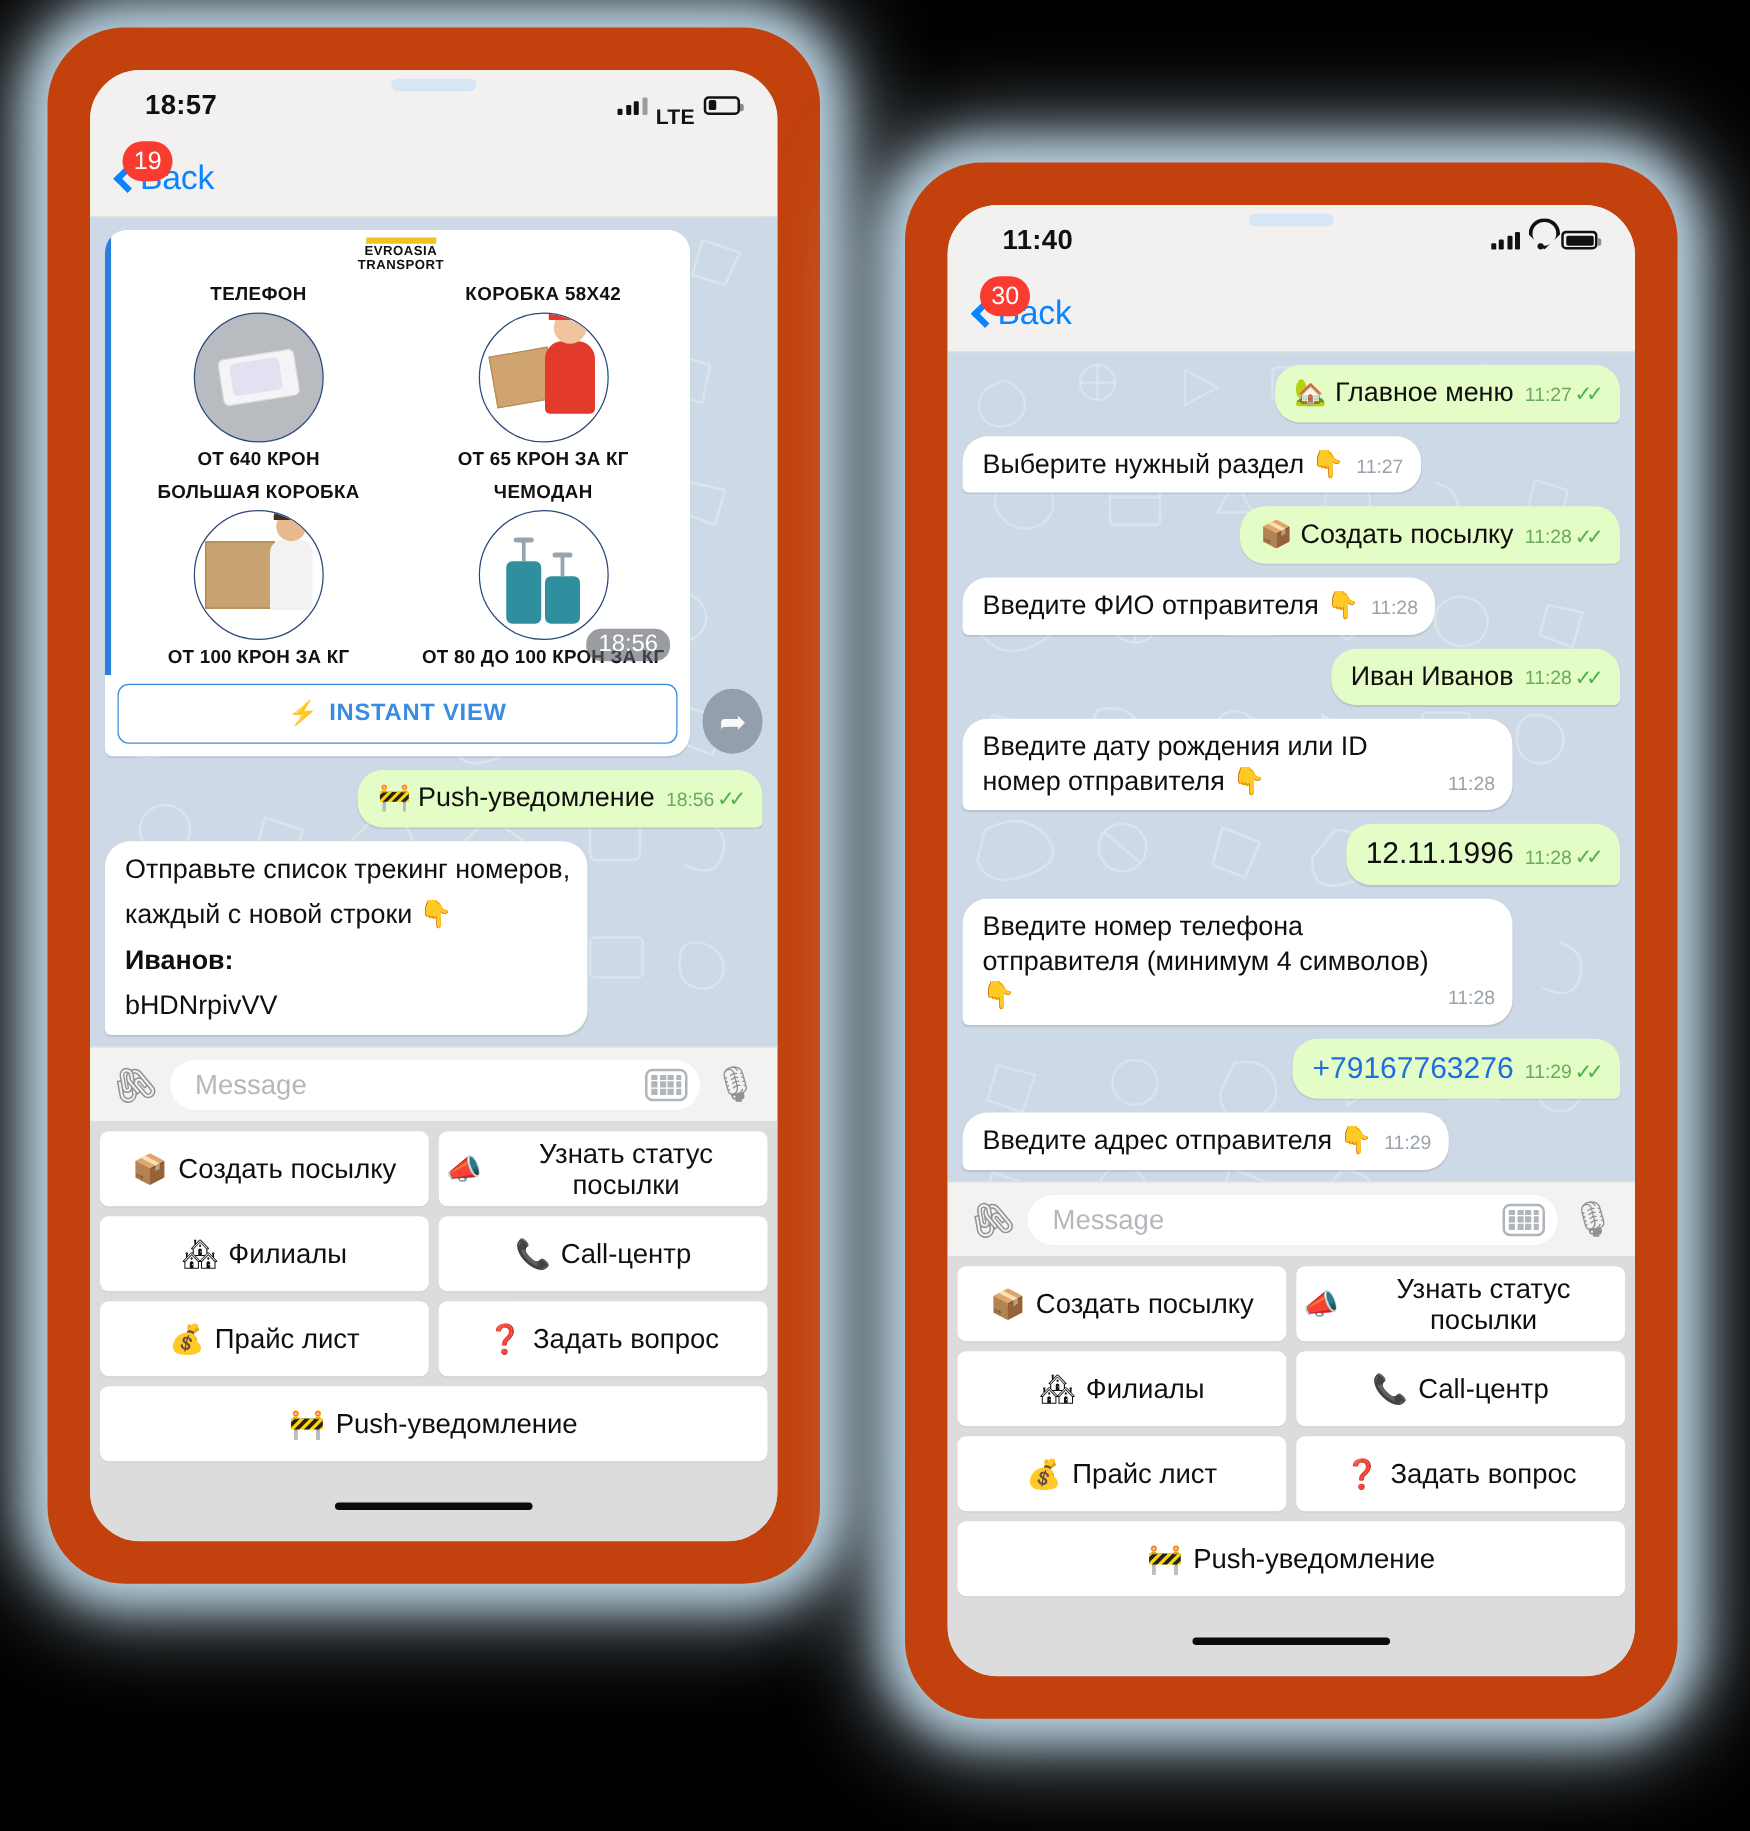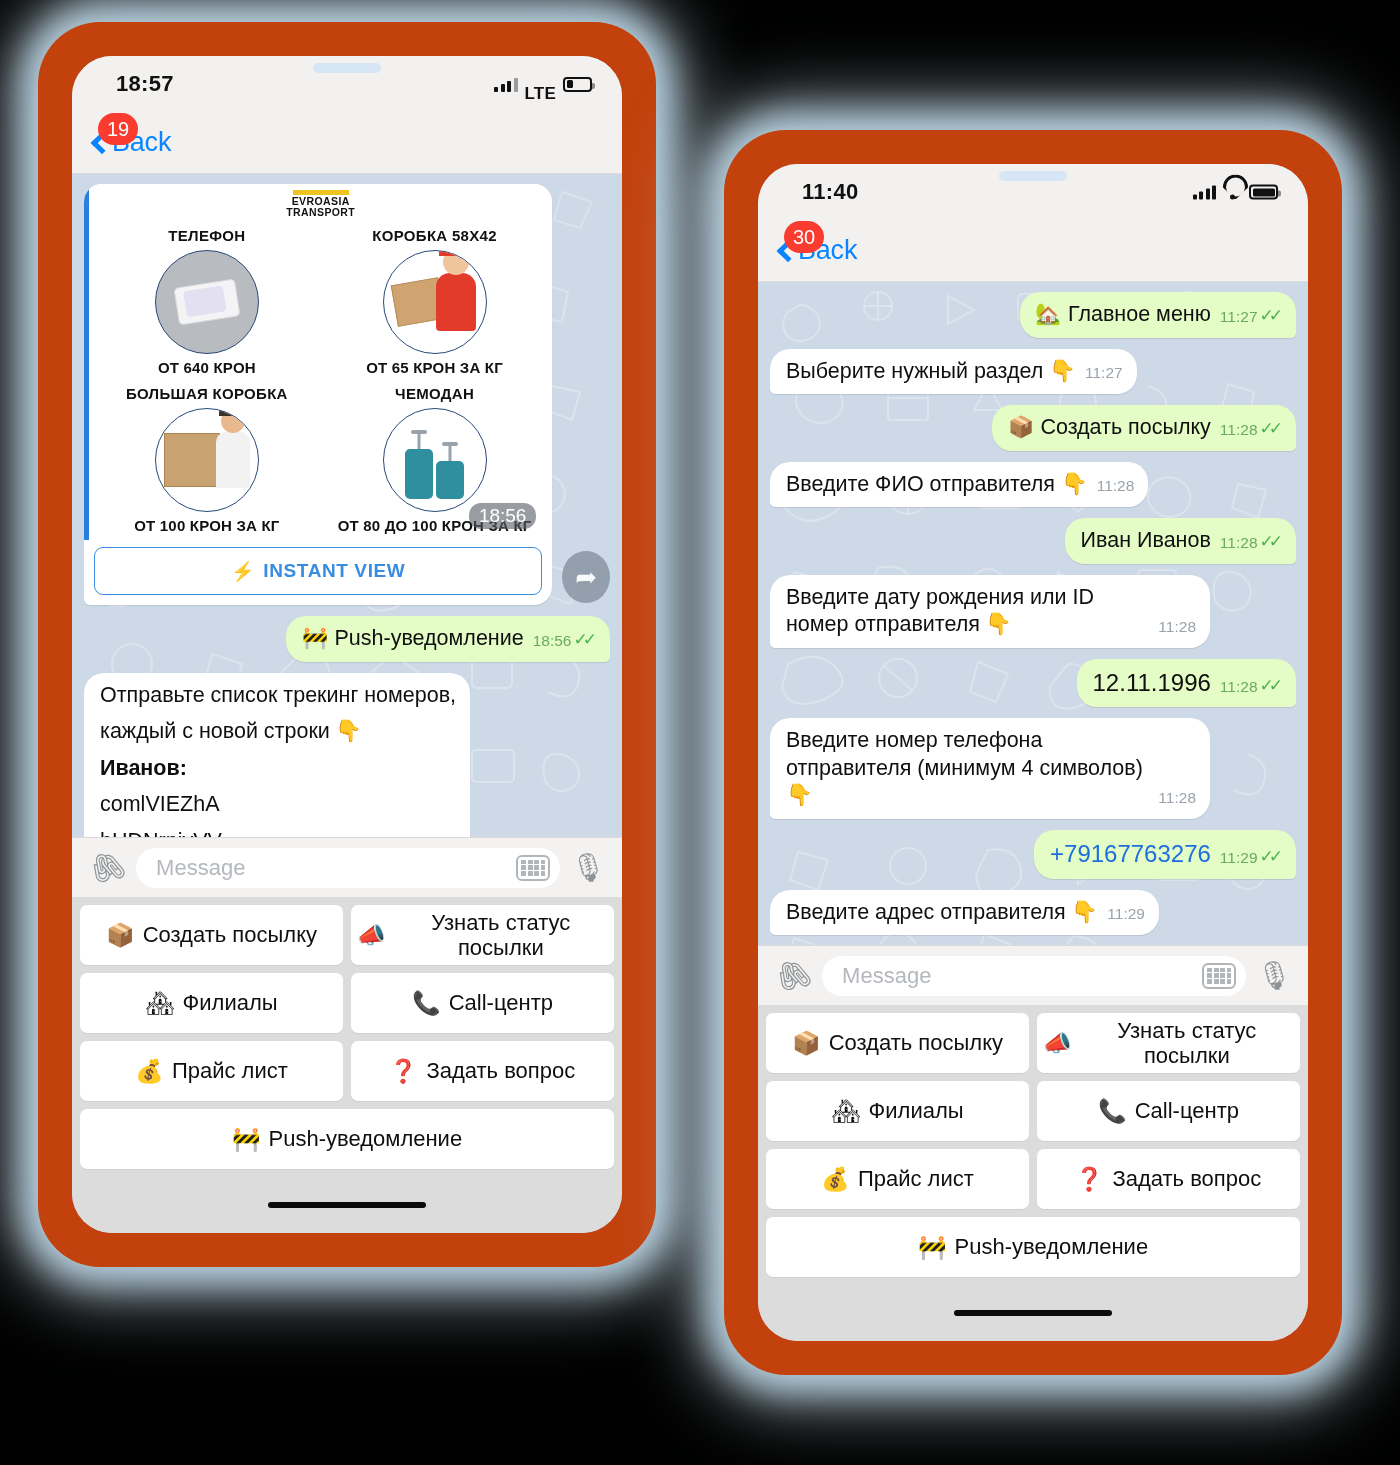--- a/index.html
+++ b/index.html
@@ -403,21 +403,20 @@
                 <span class="ticks">✓✓</span>
               </span>
             </div>
           </div>
 
           <div class="row in">
             <div class="bubble in" style="max-width:440px; flex-direction:column; align-items:stretch;">
               <div><span>Отправьте список трекинг номеров,</span></div>
               <div><span>каждый с новой строки 👇</span></div>
               <div class="b"><span>Иванов:</span></div>
-              <div><span>comlVIEZhA</span></div>
               <div><span>bHDNrpivVV</span></div>
 
             </div>
           </div>
 
         </div>
       </div>
 
       <div class="inputbar">
         <span class="clip">🖇</span>

